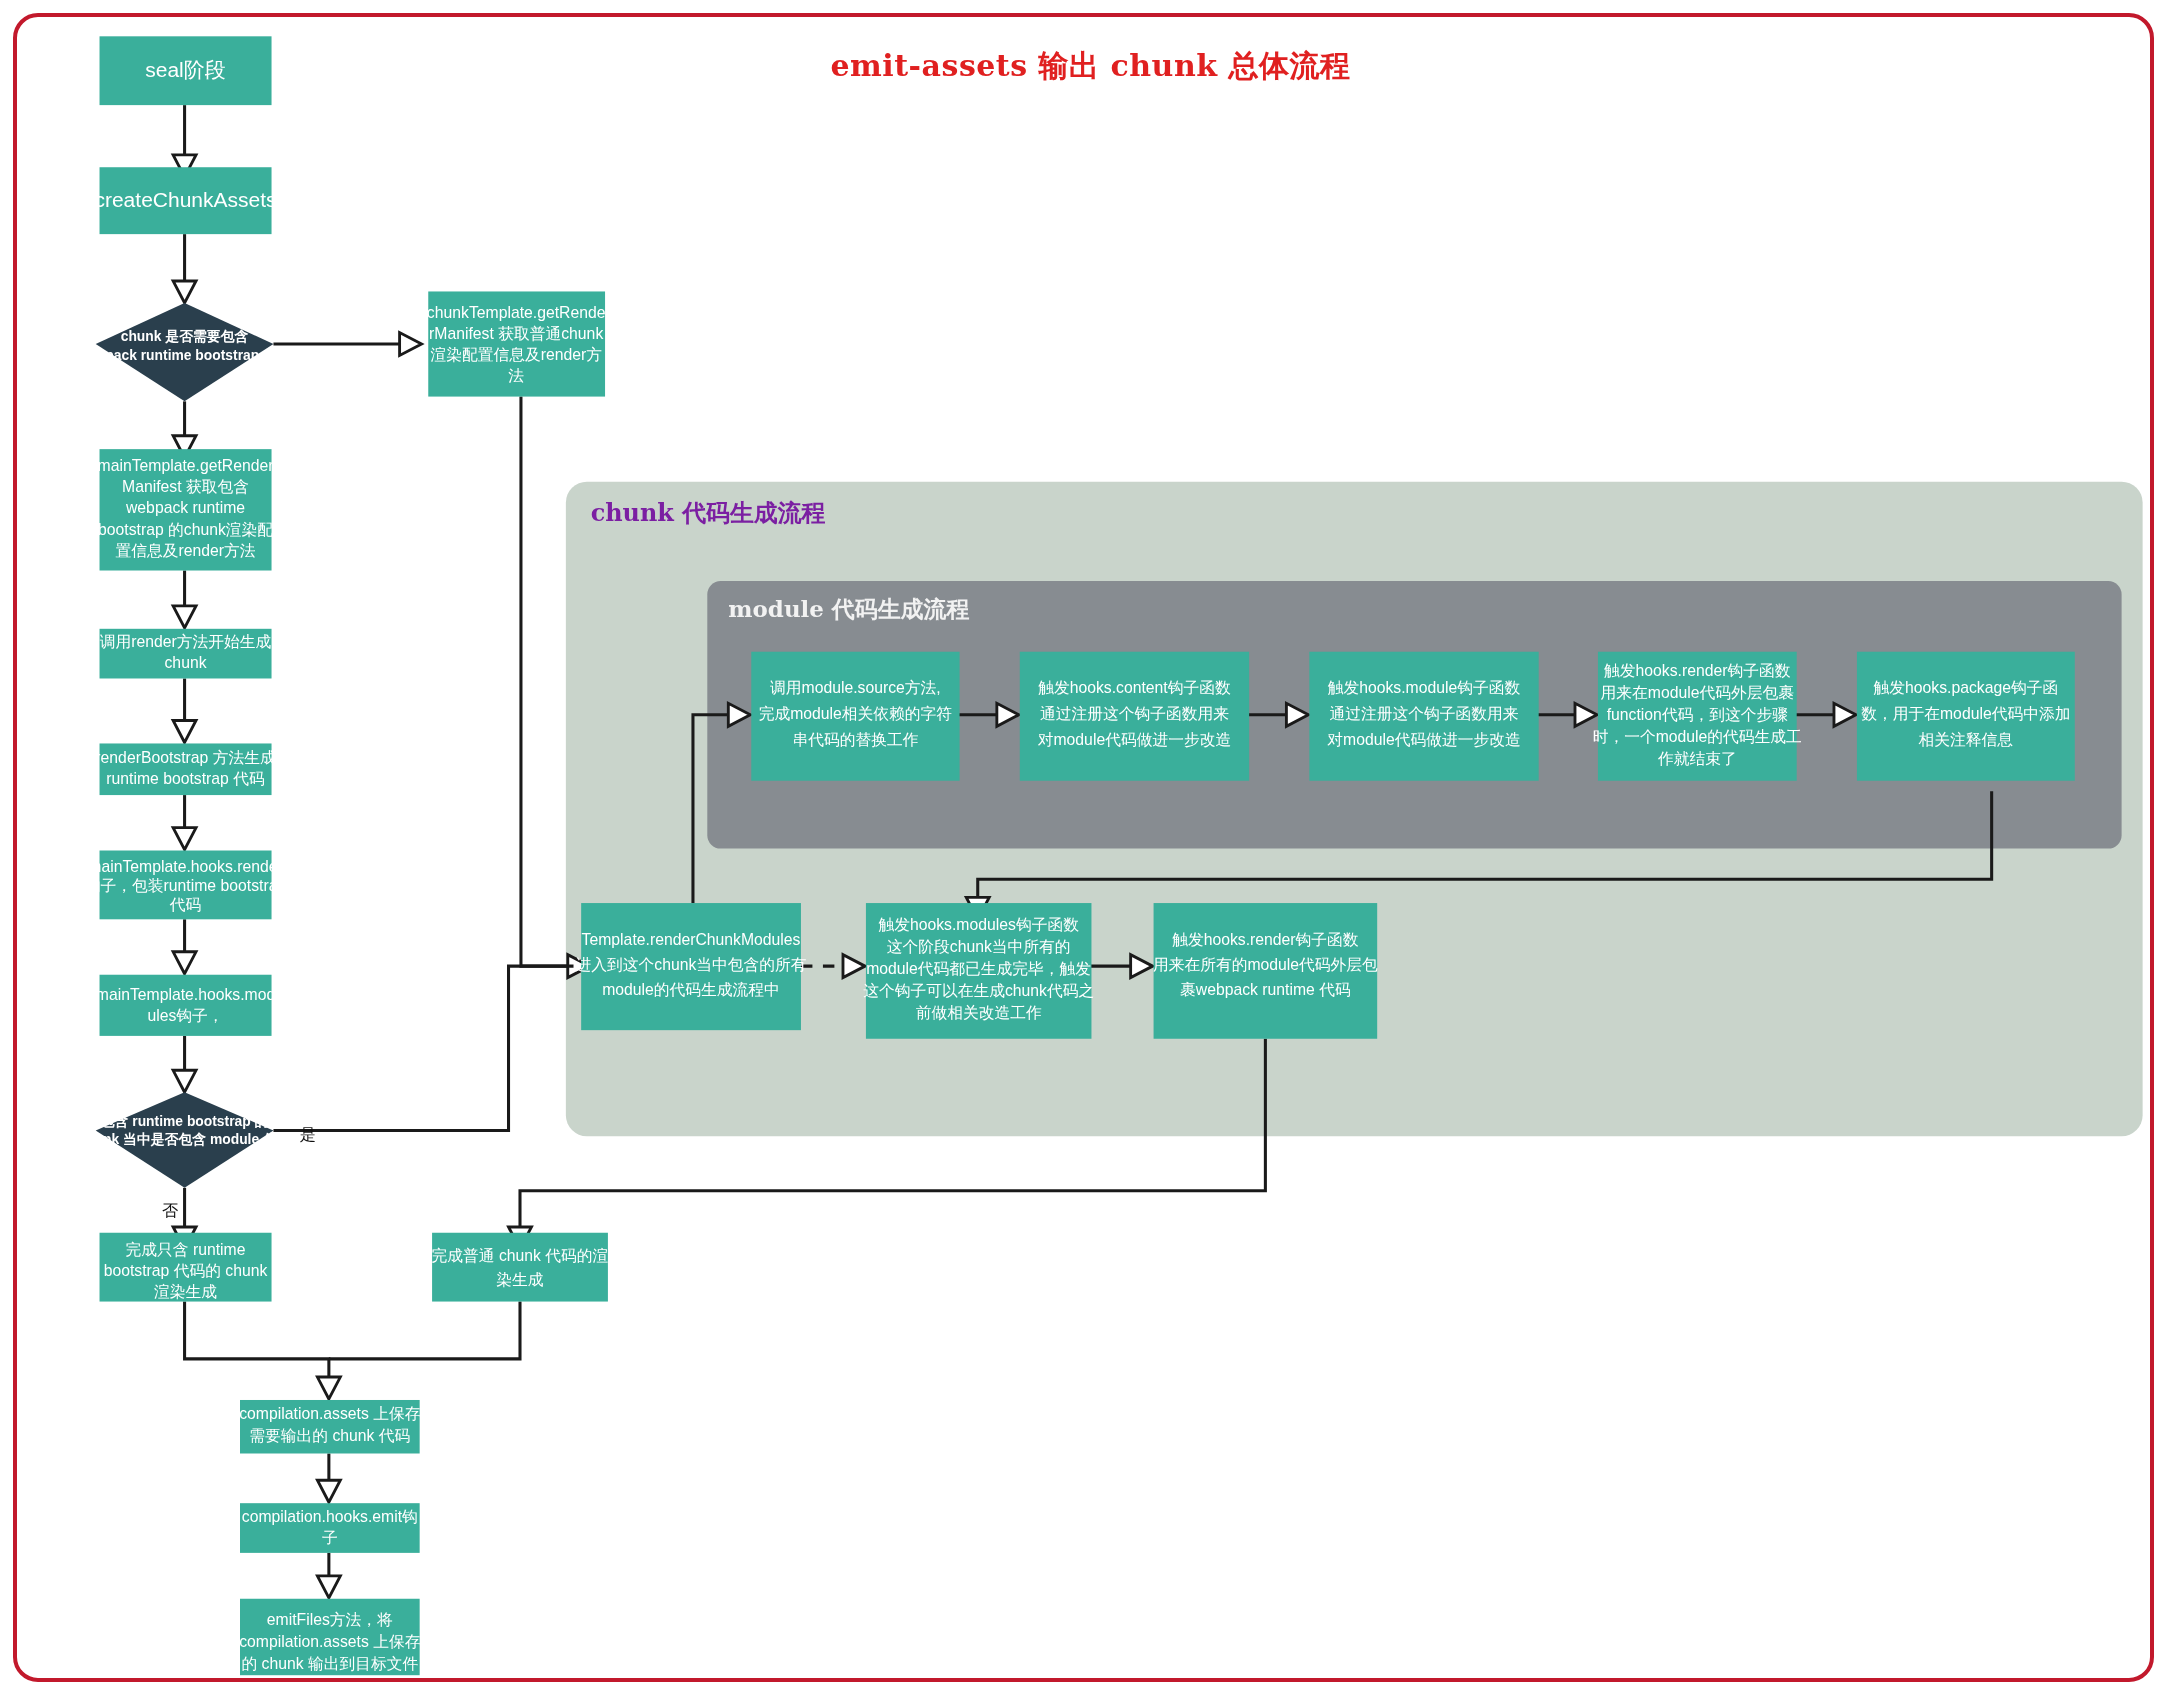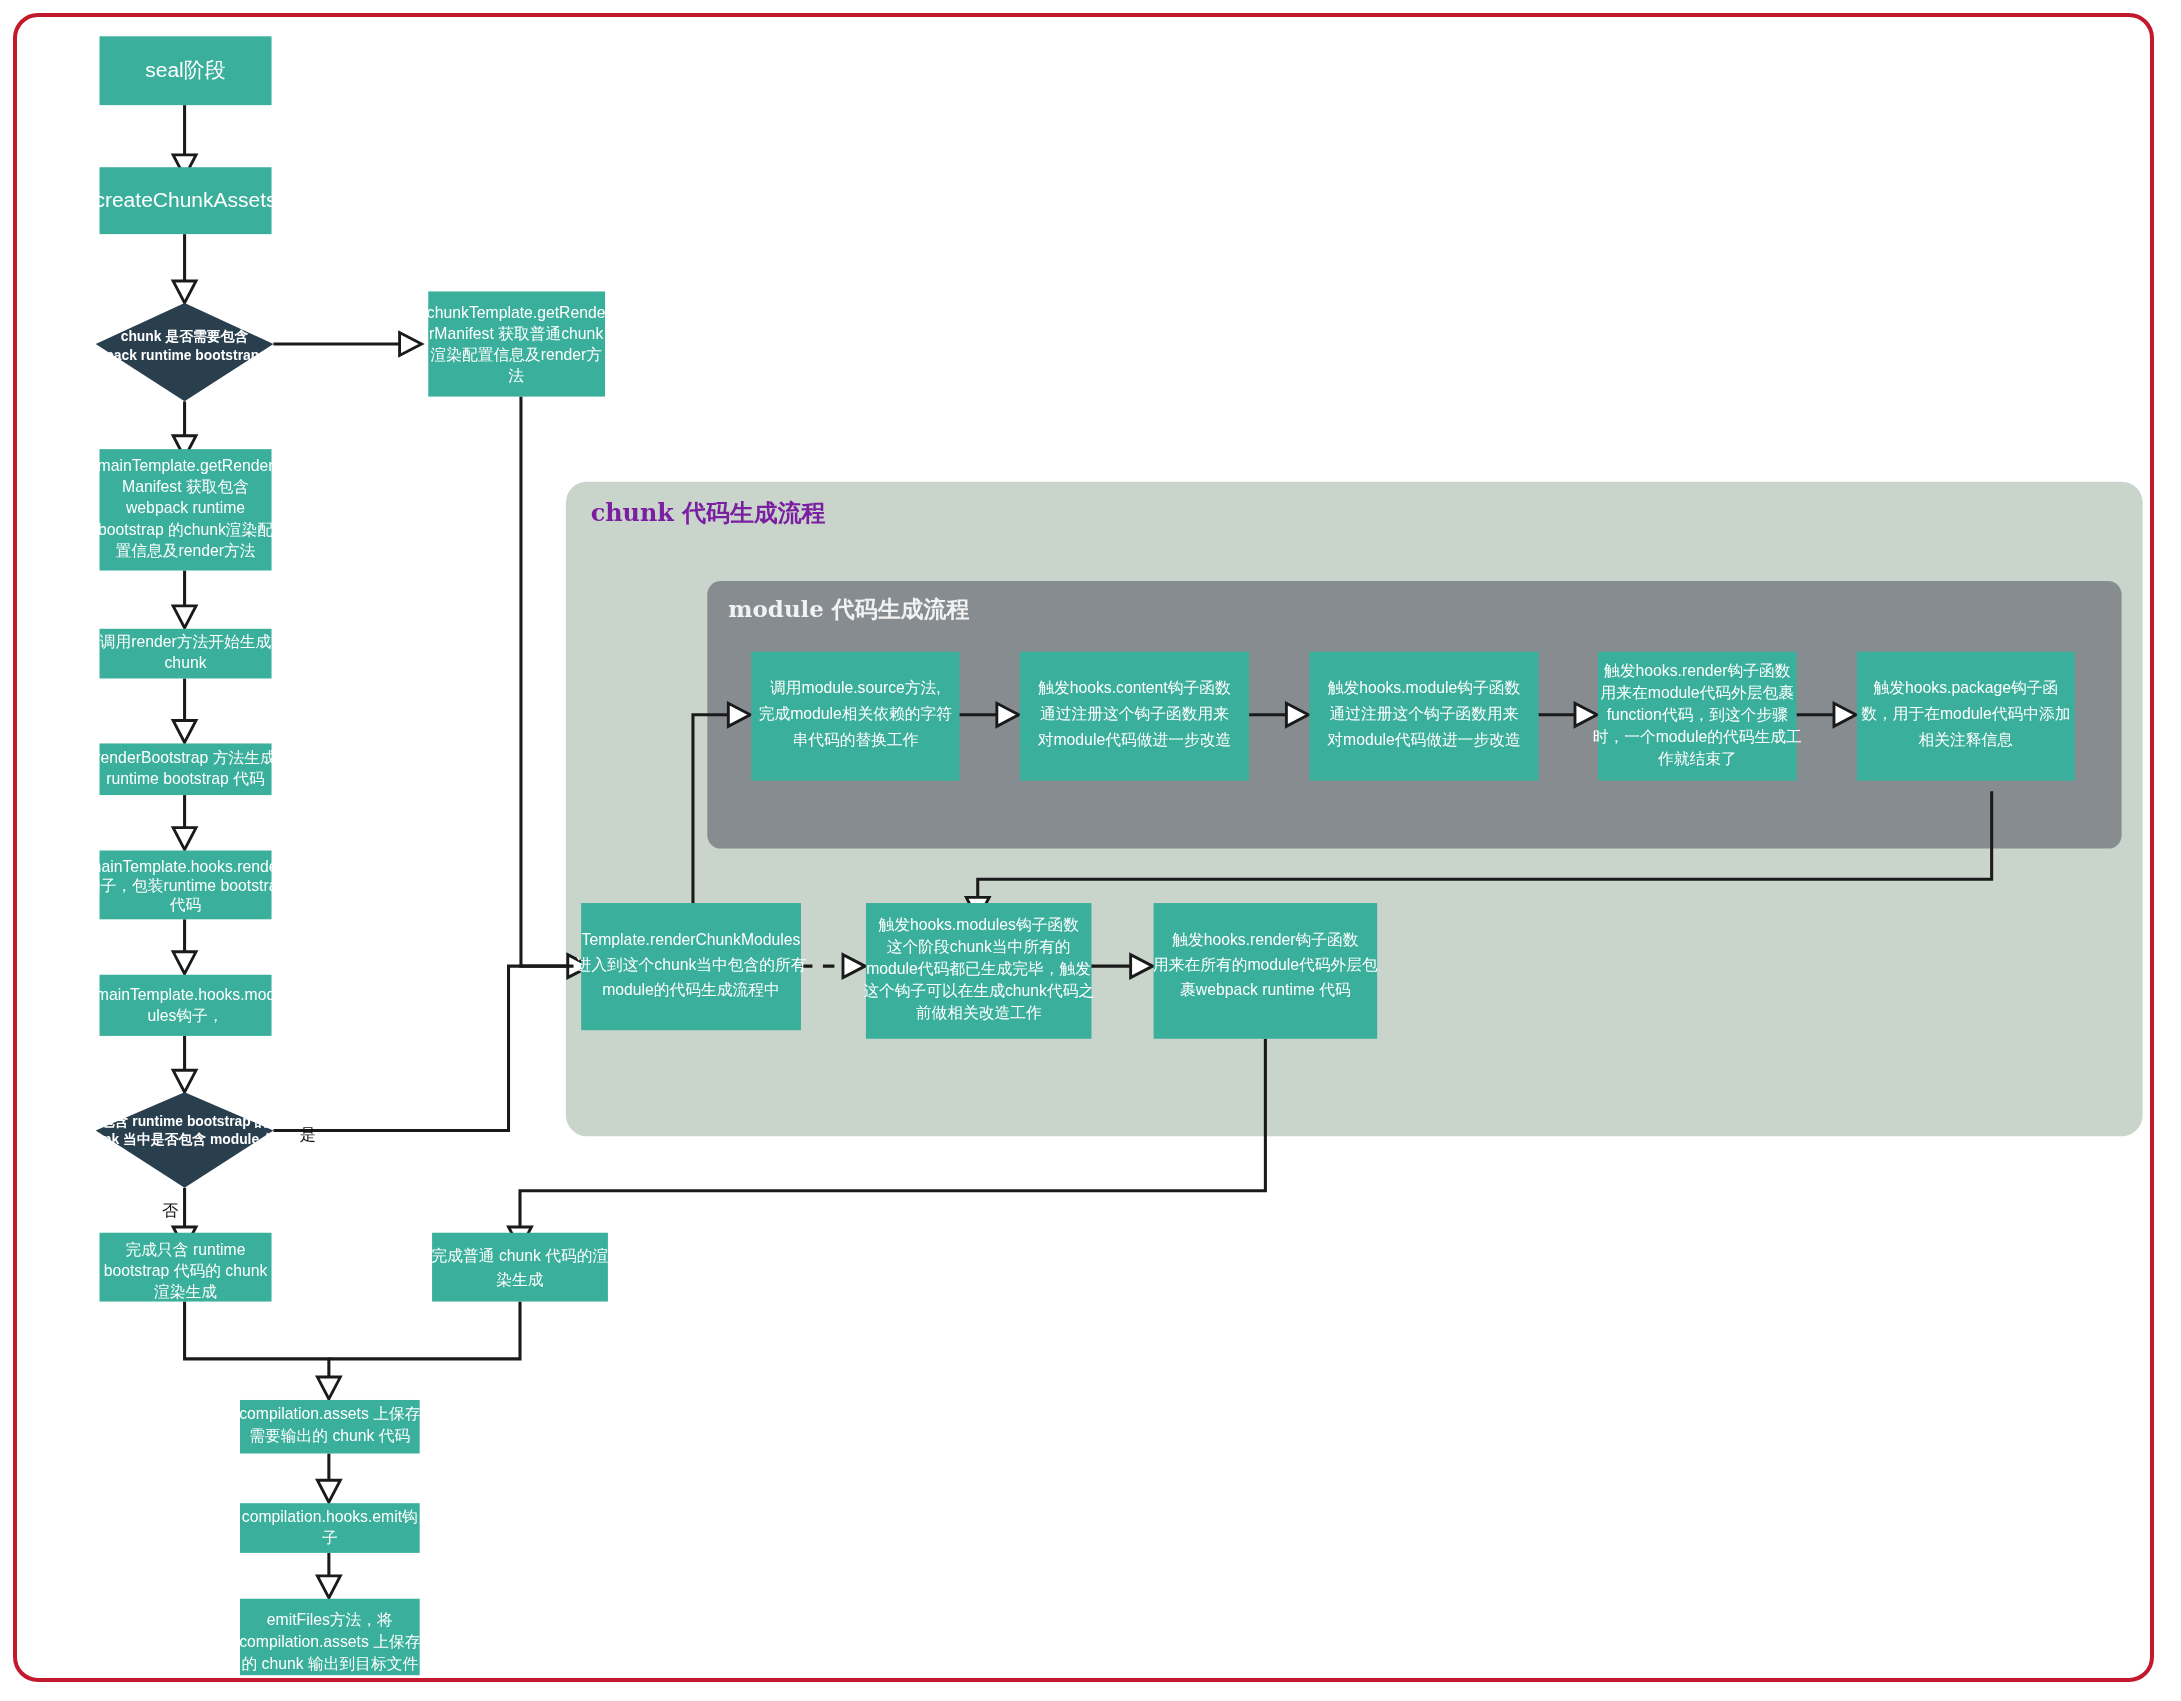--- a/index.html
+++ b/index.html
@@ -96,20 +96,21 @@
     dominant-baseline: middle;
   }
 </style>
 </head>
 <body>
 
 <div id="page">
 
   <div id="frame"></div>
 
+  <div id="title">emit-assets 输出 chunk 总体流程</div>
 
   <svg id="flow" viewBox="0 0 2282 1780" xmlns="http://www.w3.org/2000/svg">
 
     <g>
       <rect class="sub-outer" x="592" y="504" width="1650" height="685" rx="22" ry="22"></rect>
       <text class="sub-title-outer" x="618" y="545">chunk 代码生成流程</text>
     </g>
 
     <g>
       <rect class="sub-inner" x="740" y="608" width="1480" height="280" rx="14" ry="14"></rect>

